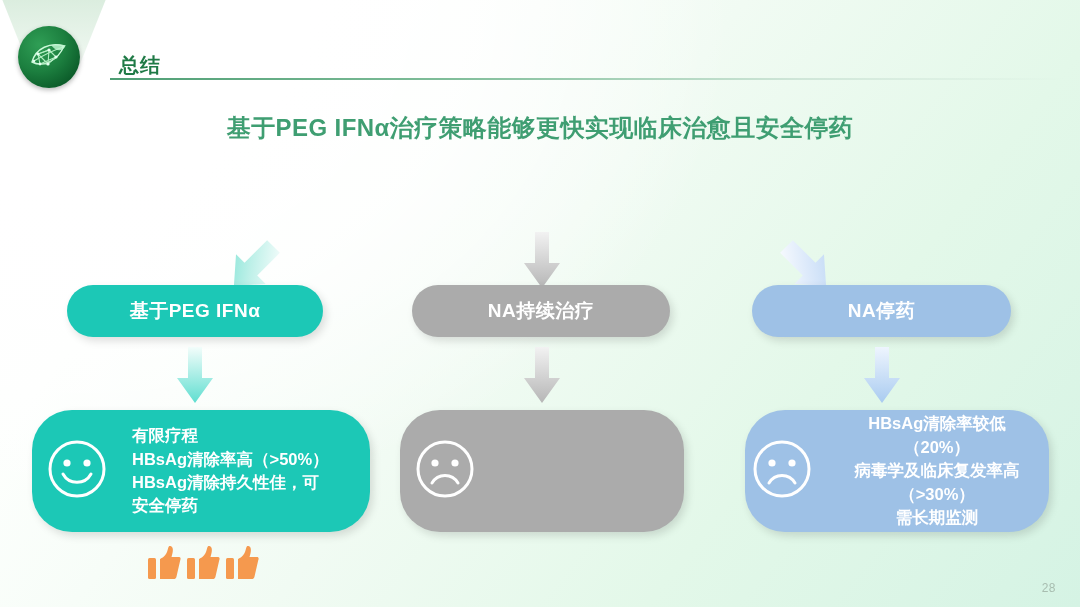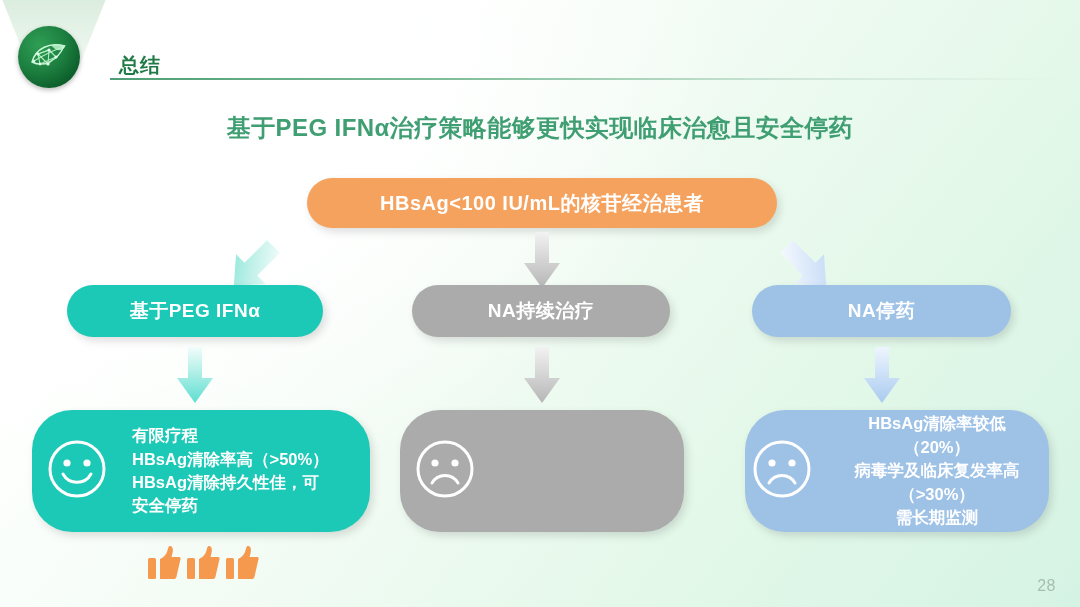--- a/index.html
+++ b/index.html
@@ -147,21 +147,21 @@
     left: 148px;
     top: 545px;
     display: flex;
     gap: 6px;
   }
 
   .page-num {
     position: absolute;
     right: 24px;
     bottom: 12px;
-    font-size: 16px;
+    font-size: 12px;
     color: #a8bdb0;
     letter-spacing: 0.5px;
   }
 </style>
 </head>
 <body>
 
 <div id="slide">
 
   <div class="logo-wedge"></div>
@@ -183,23 +183,20 @@
         <circle cx="16" cy="35" r="1.2"></circle>
       </g>
       <path d="M33 19 C41 17, 47 20, 48 19 C45 26, 38 26, 33 19 Z" fill="#bdf5cf" opacity="0.85"></path>
     </svg>
   </div>
   <div class="header-title">总结</div>
   <div class="header-rule"></div>
 
   <div class="subtitle">基于PEG IFNα治疗策略能够更快实现临床治愈且安全停药</div>
 
-  <div class="node node-top">
-    <span>HBsAg&lt;100 IU/mL的核苷经治患者</span>
-  </div>
 
   <div class="arrow" style="left:214px; top:236px;">
     <svg width="78" height="62" viewBox="0 0 78 62" aria-hidden="true">
       <defs>
         <linearGradient id="gTealDiag" x1="1" y1="0" x2="0" y2="1">
           <stop offset="0%" stop-color="#ffffff"></stop>
           <stop offset="55%" stop-color="#bdf0e8"></stop>
           <stop offset="100%" stop-color="#7fe3d5"></stop>
         </linearGradient>
       </defs>

